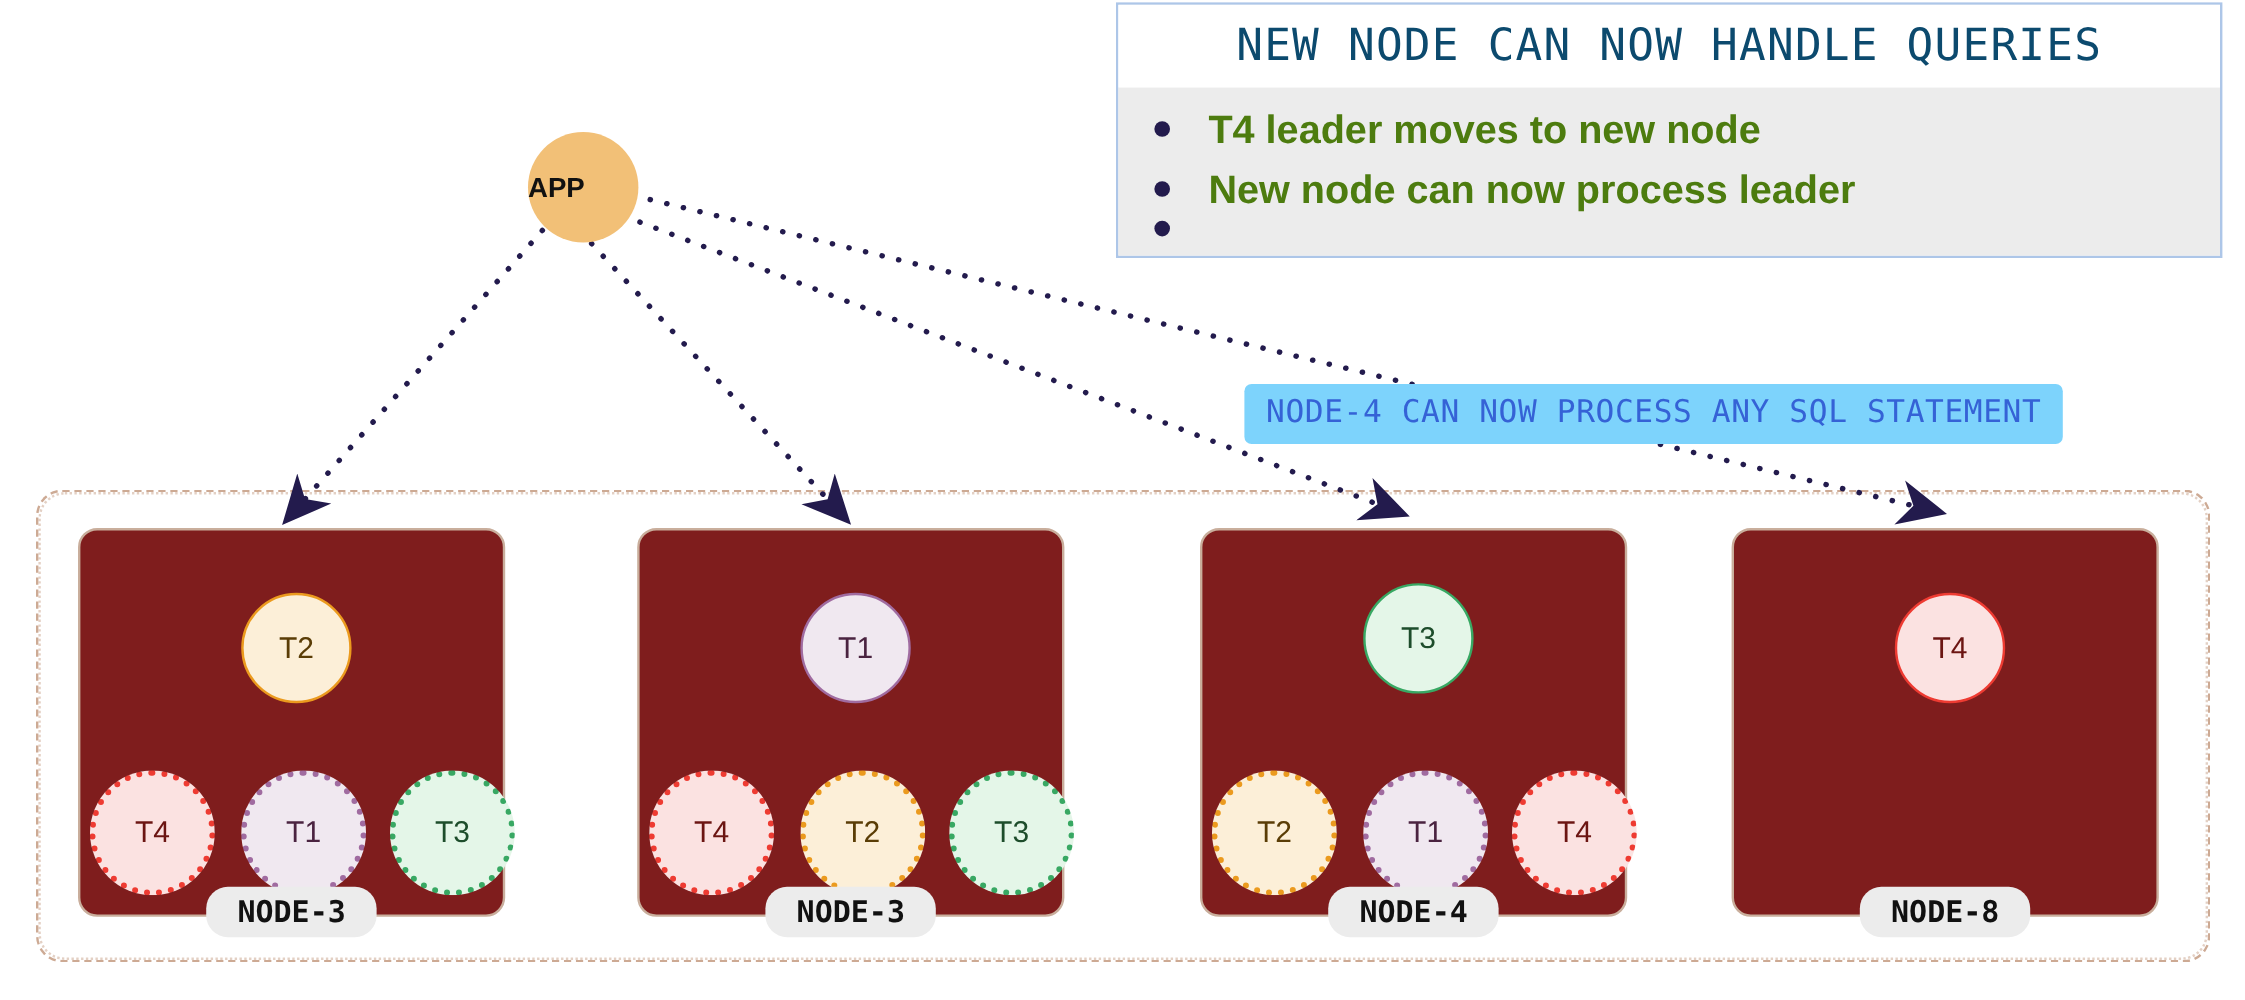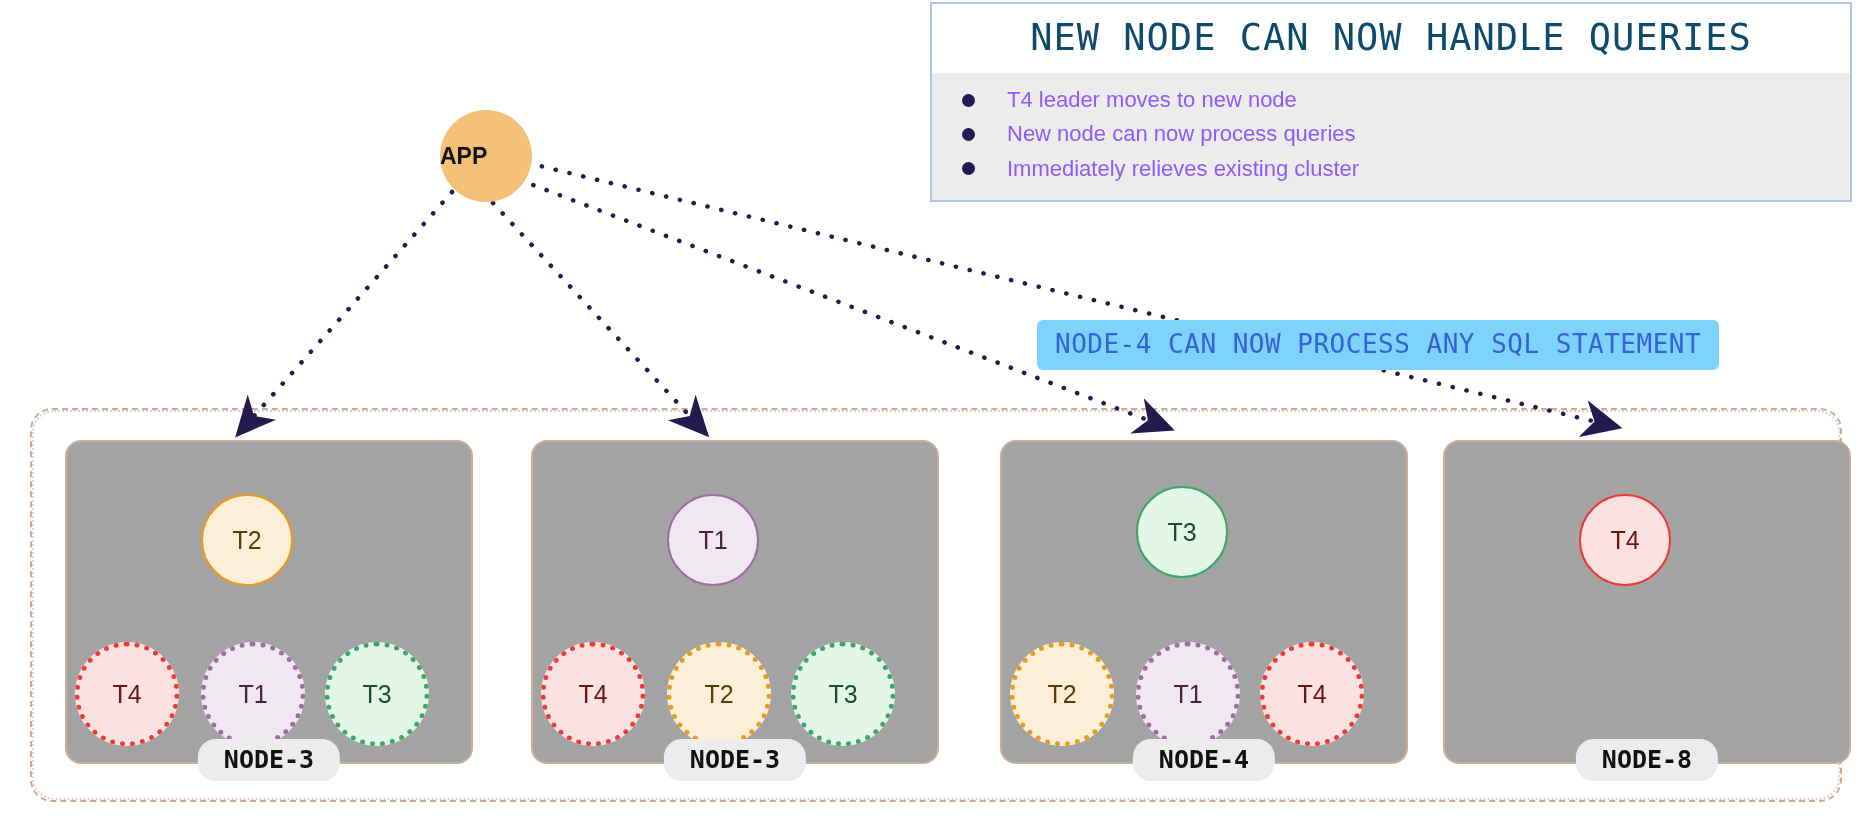--- a/index.html
+++ b/index.html
@@ -60,24 +60,25 @@
   }
   .bullet-dot {
     width: 13px;
     height: 13px;
     border-radius: 50%;
     background: #231b4d;
     flex: 0 0 auto;
     margin-right: 32px;
   }
   .callout-li span.txt {
-    font-size: 22px;
-    color: #8b5cf6;
+    font-size: 33px;
+    color: #4d7c0f;
     line-height: 1.38;
     white-space: nowrap;
+    font-weight: bold;
   }
 
   
   .note-banner {
     position: absolute;
     left: 1037px;
     top: 320px;
     padding: 9px 18px 11px 18px;
     background: #7dd3fc;
     border-radius: 6px;
@@ -124,24 +125,24 @@
     left: 0; top: 0; right: 0; bottom: 0;
     border: 2px dotted #cdaa94;
     border-radius: 22px;
     opacity: 0.55;
   }
 
   
   .node-box {
     position: absolute;
     top: 440px;
-    width: 408px;
+    width: 356px;
     height: 324px;
     box-sizing: border-box;
-    background: #a3a3a3;
+    background: #7f1d1d;
     border: 2px solid #c9ae9c;
     border-radius: 16px;
     z-index: 3;
   }
   .node-box.n1 { left: 65px; }
   .node-box.n2 { left: 531px; }
   .node-box.n3 { left: 1000px; }
   .node-box.n4 { left: 1443px; }
 
   .node-label {
@@ -203,25 +204,24 @@
 
   <div class="callout">
     <div class="callout-title">NEW NODE CAN NOW HANDLE QUERIES</div>
     <div class="callout-body">
       <div class="callout-li">
         <span class="bullet-dot"></span>
         <span class="txt">T4 leader moves to new node</span>
       </div>
       <div class="callout-li">
         <span class="bullet-dot"></span>
-        <span class="txt">New node can now process queries</span>
+        <span class="txt">New node can now process leader</span>
       </div>
       <div class="callout-li">
         <span class="bullet-dot"></span>
-        <span class="txt">Immediately relieves existing cluster</span>
       </div>
     </div>
   </div>
 
   <div class="note-banner">NODE-4 CAN NOW PROCESS ANY SQL STATEMENT</div>
 
   <div class="app-node">
     <span>APP</span>
   </div>
 

